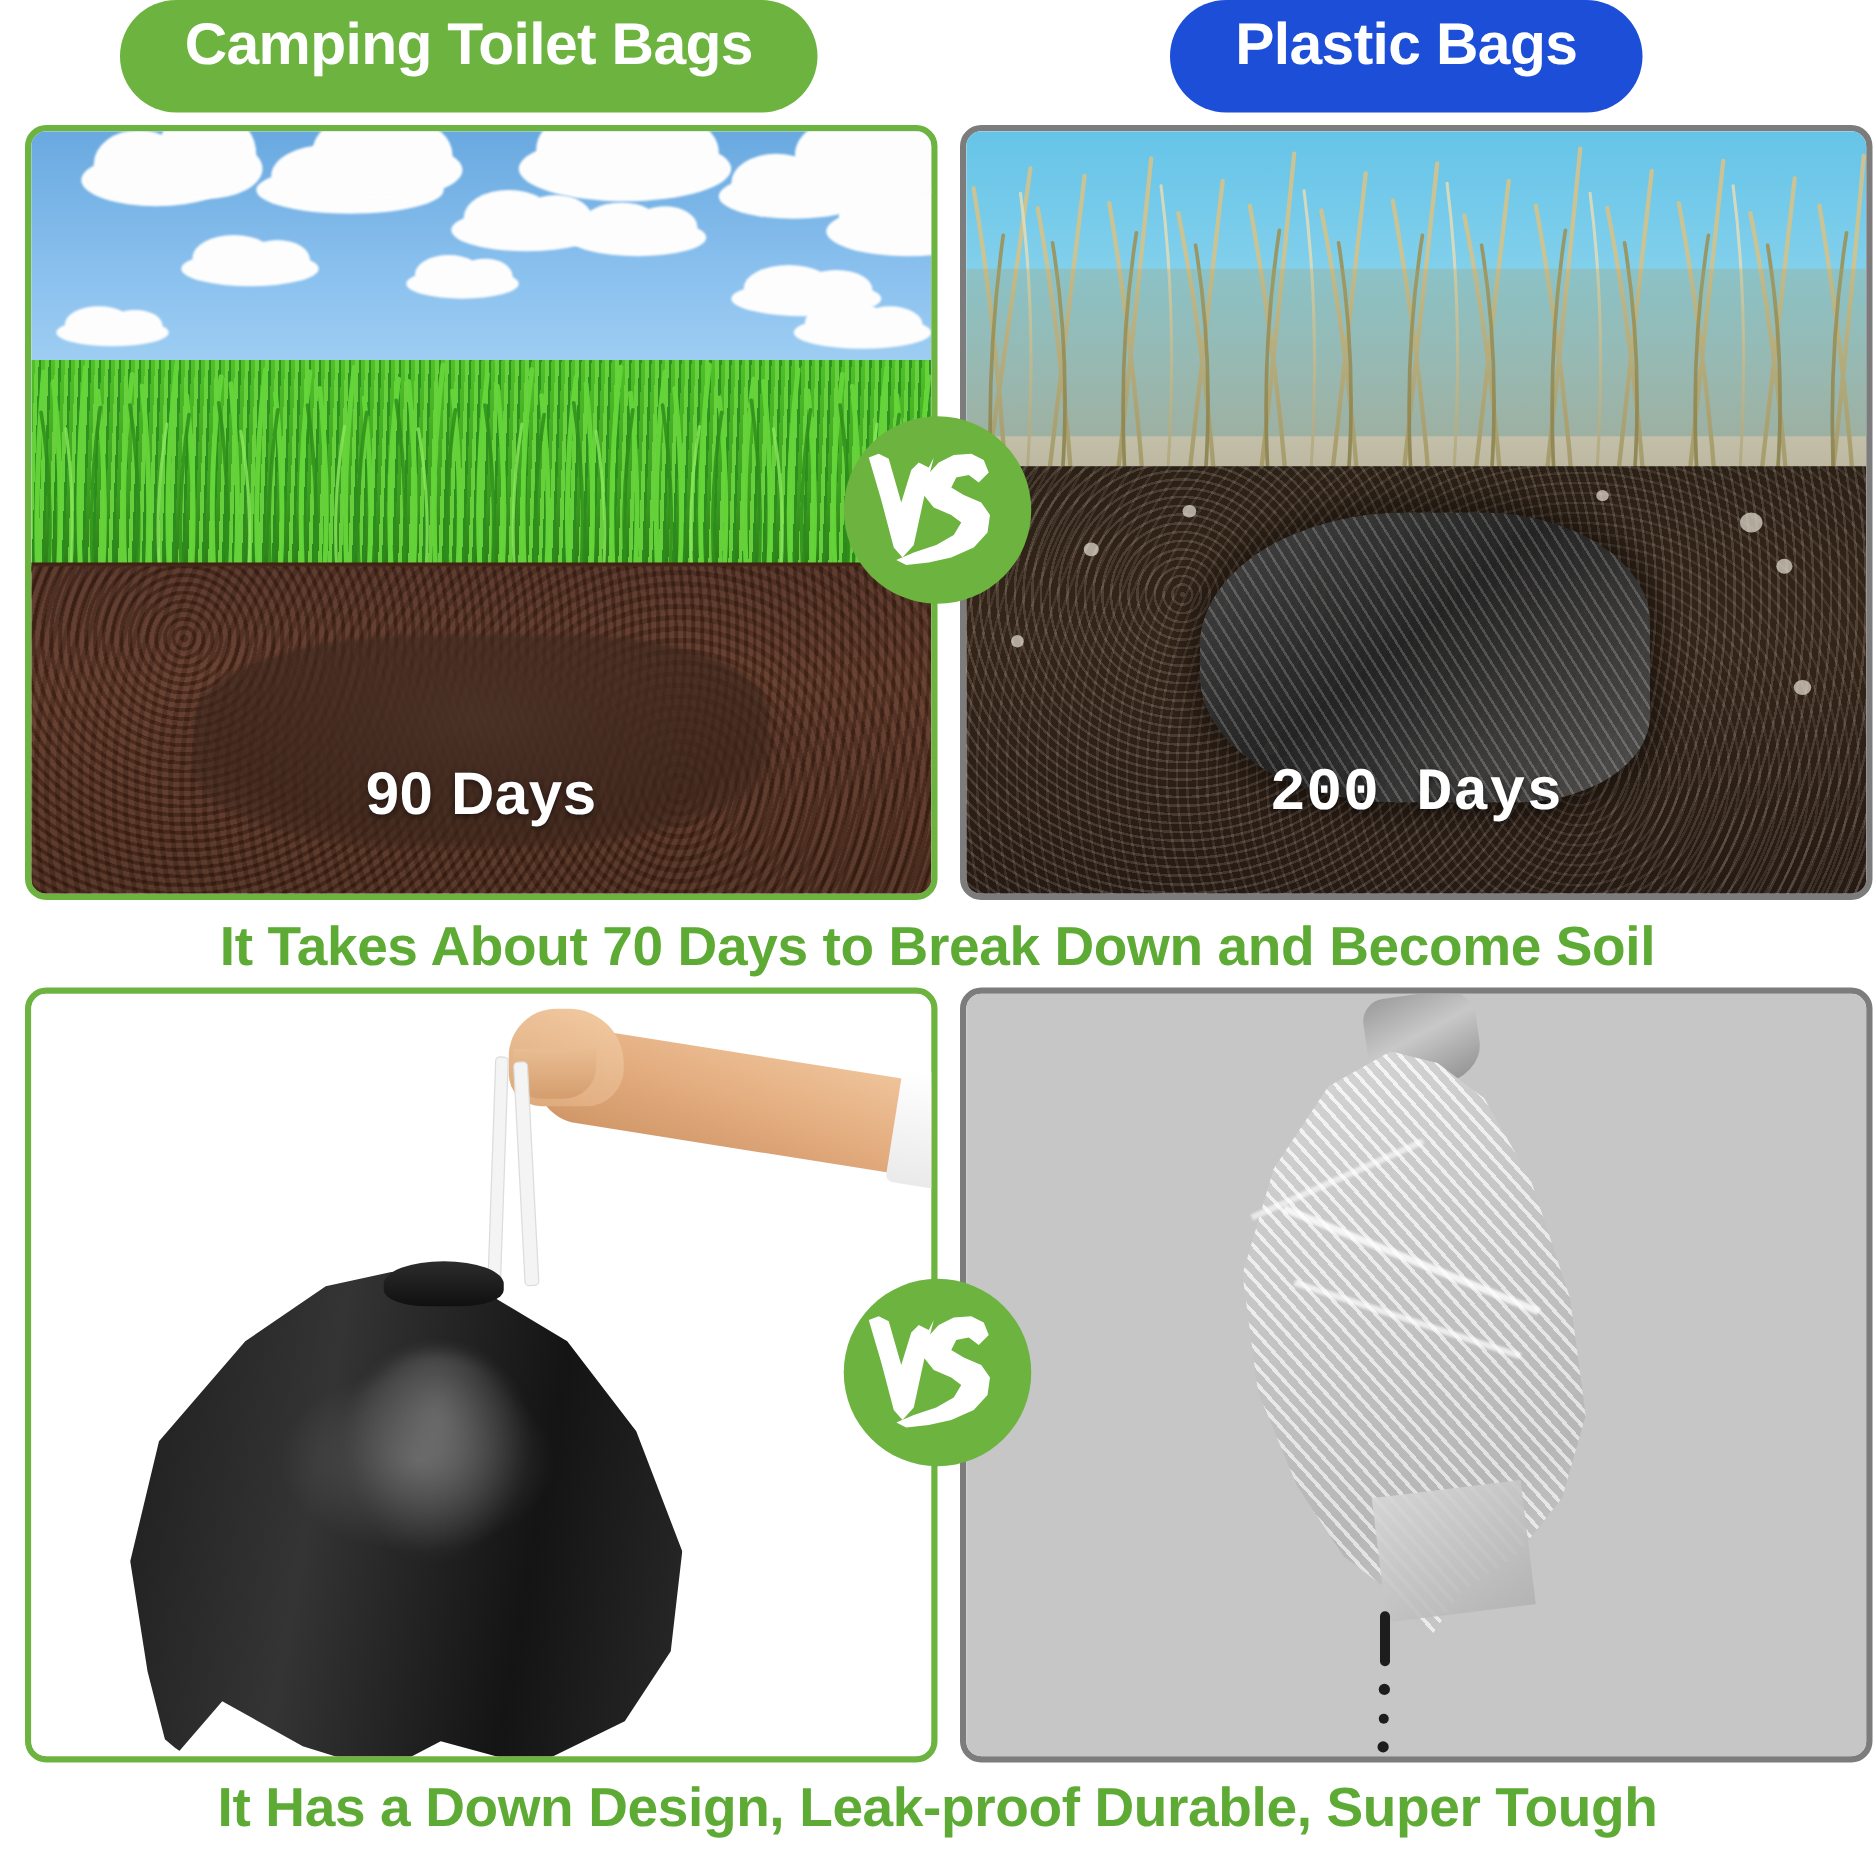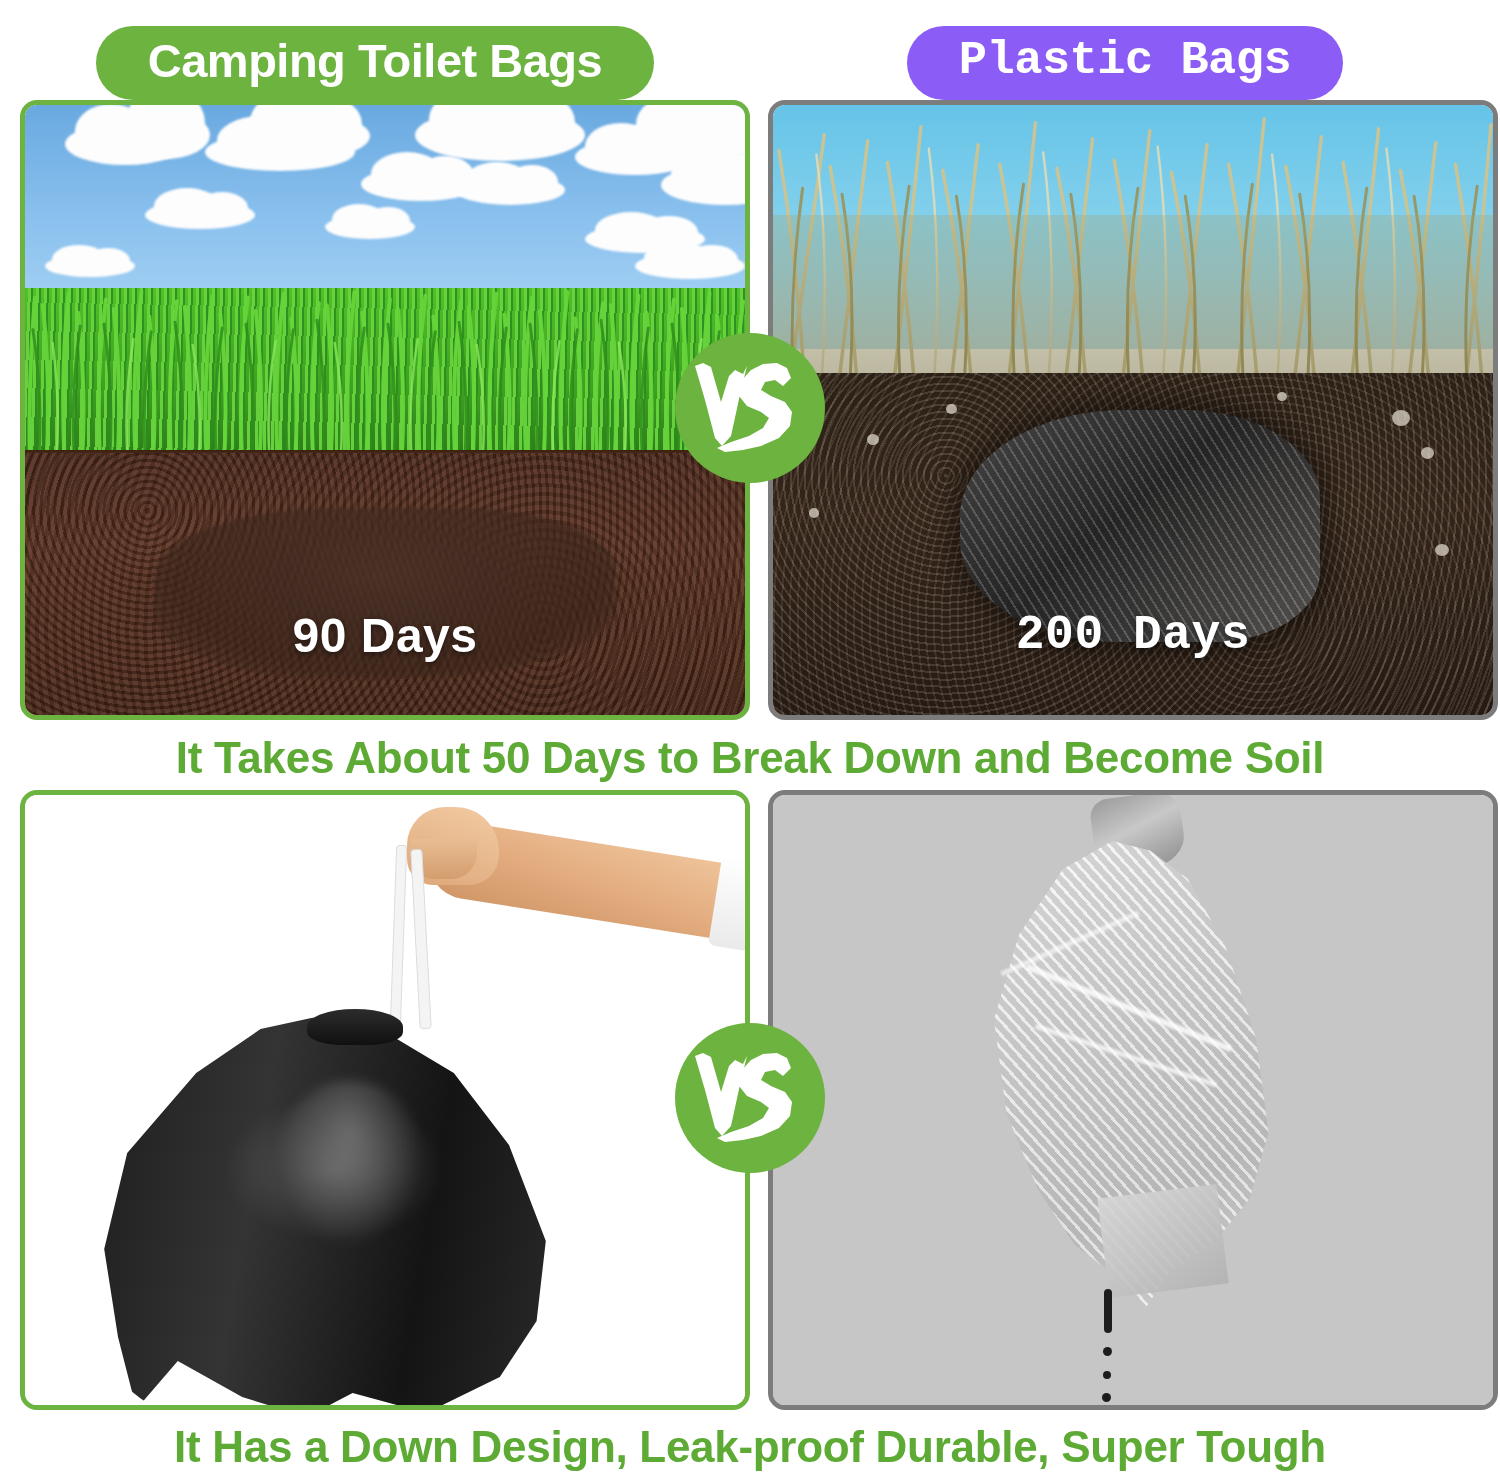--- a/index.html
+++ b/index.html
@@ -9,35 +9,35 @@
     font-family:"Liberation Sans", sans-serif;
     overflow:hidden;
     position:relative;
   }
 
   
   .header-row{
     position:absolute;left:0;top:0;width:1500px;height:90px;
     display:flex;
   }
-  .header-col{width:750px;display:flex;align-items:center;justify-content:center;margin-top:36px;}
+  .header-col{width:750px;display:flex;justify-content:center;}
   .pill{
     border-radius:48px;
     padding:10px 52px 14px 52px;
     color:#ffffff;
     font-size:47px;
     font-weight:bold;
     letter-spacing:-0.5px;
     line-height:1.05;
     white-space:nowrap;
     text-align:center;
     font-family:"Liberation Sans", sans-serif;
   }
   .pill-green{background:#6cb33f;}
-  .pill-gray{background:#8b5cf6;font-family:Liberation Mono, monospace;}
+  .pill-gray{background:#1d4ed8;}
 
   
   .grid{
     position:absolute;left:20px;top:100px;
     width:1484px;height:1310px;
   }
   .panel{
     position:absolute;
     overflow:hidden;
     box-sizing:border-box;
@@ -465,20 +465,20 @@
 
 <div class="vs" style="left:675px;top:1023px;">
   <svg width="118" height="96" viewBox="0 0 118 96">
     <g fill="#ffffff">
       <path d="M4 6 L12 3 L20 7 L30 42 L38 16 L44 10 L52 14 L56 6 L50 30 L40 76 L31 86 L24 78 L14 40 Z"></path>
       <path d="M60 10 L72 4 L86 3 L96 8 L100 18 L92 26 L84 20 L74 22 L70 30 L80 36 L94 42 L101 52 L99 66 L88 78 L70 86 L52 90 L34 92 L26 88 L40 82 L58 76 L72 68 L78 58 L70 52 L56 46 L48 36 L49 22 Z"></path>
     </g>
   </svg>
 </div>
 
-<div class="caption" style="top:733px;">It Takes About 50 Days to Break Down and Become Soil</div>
+<div class="caption" style="top:733px;">It Takes About 70 Days to Break Down and Become Soil</div>
 
 <div class="caption" style="top:1422px;">It Has a Down Design, Leak-proof Durable, Super Tough</div>
 
 <style>
 .cloud::before{width:60%;height:130%;left:8%;top:-45%;}
 .cloud::after{width:48%;height:115%;right:6%;top:-32%;}
 </style>
 
 </body></html>

